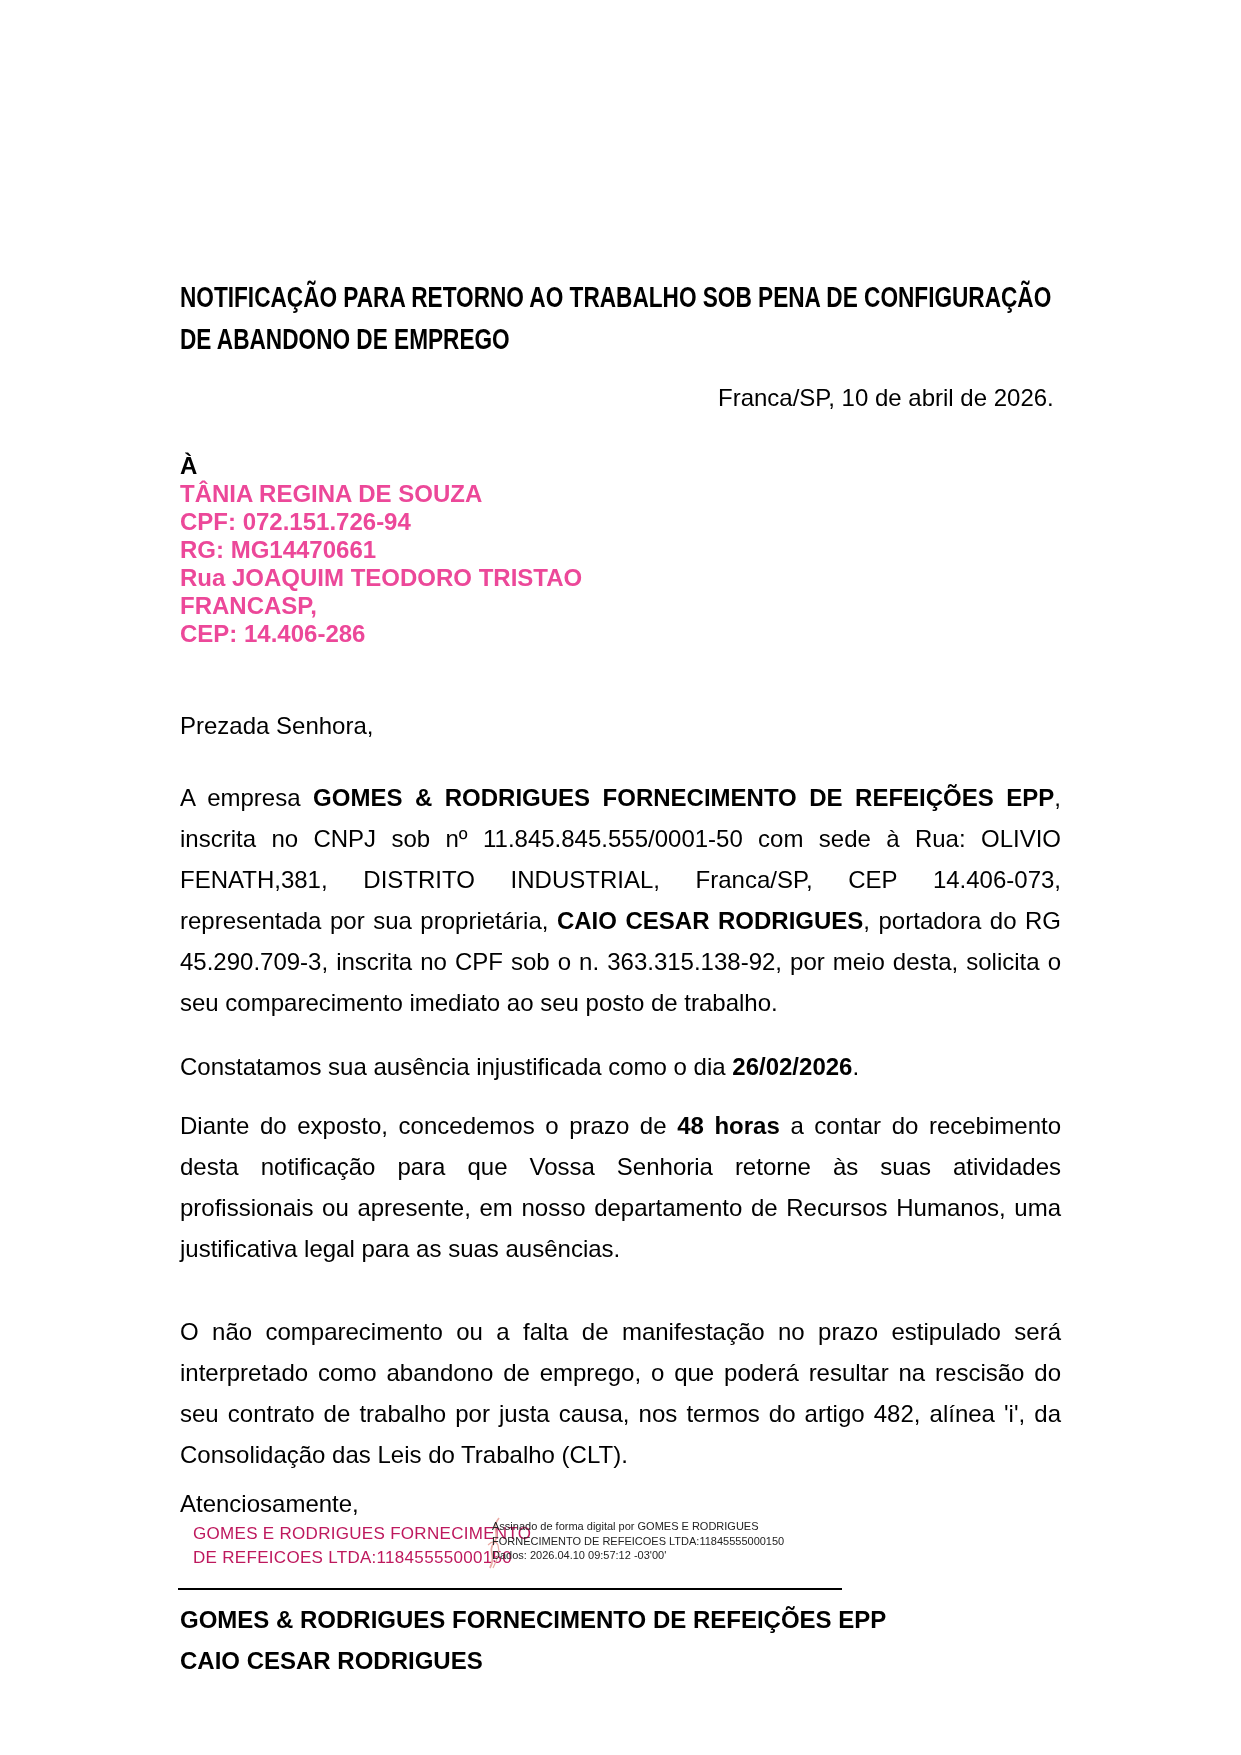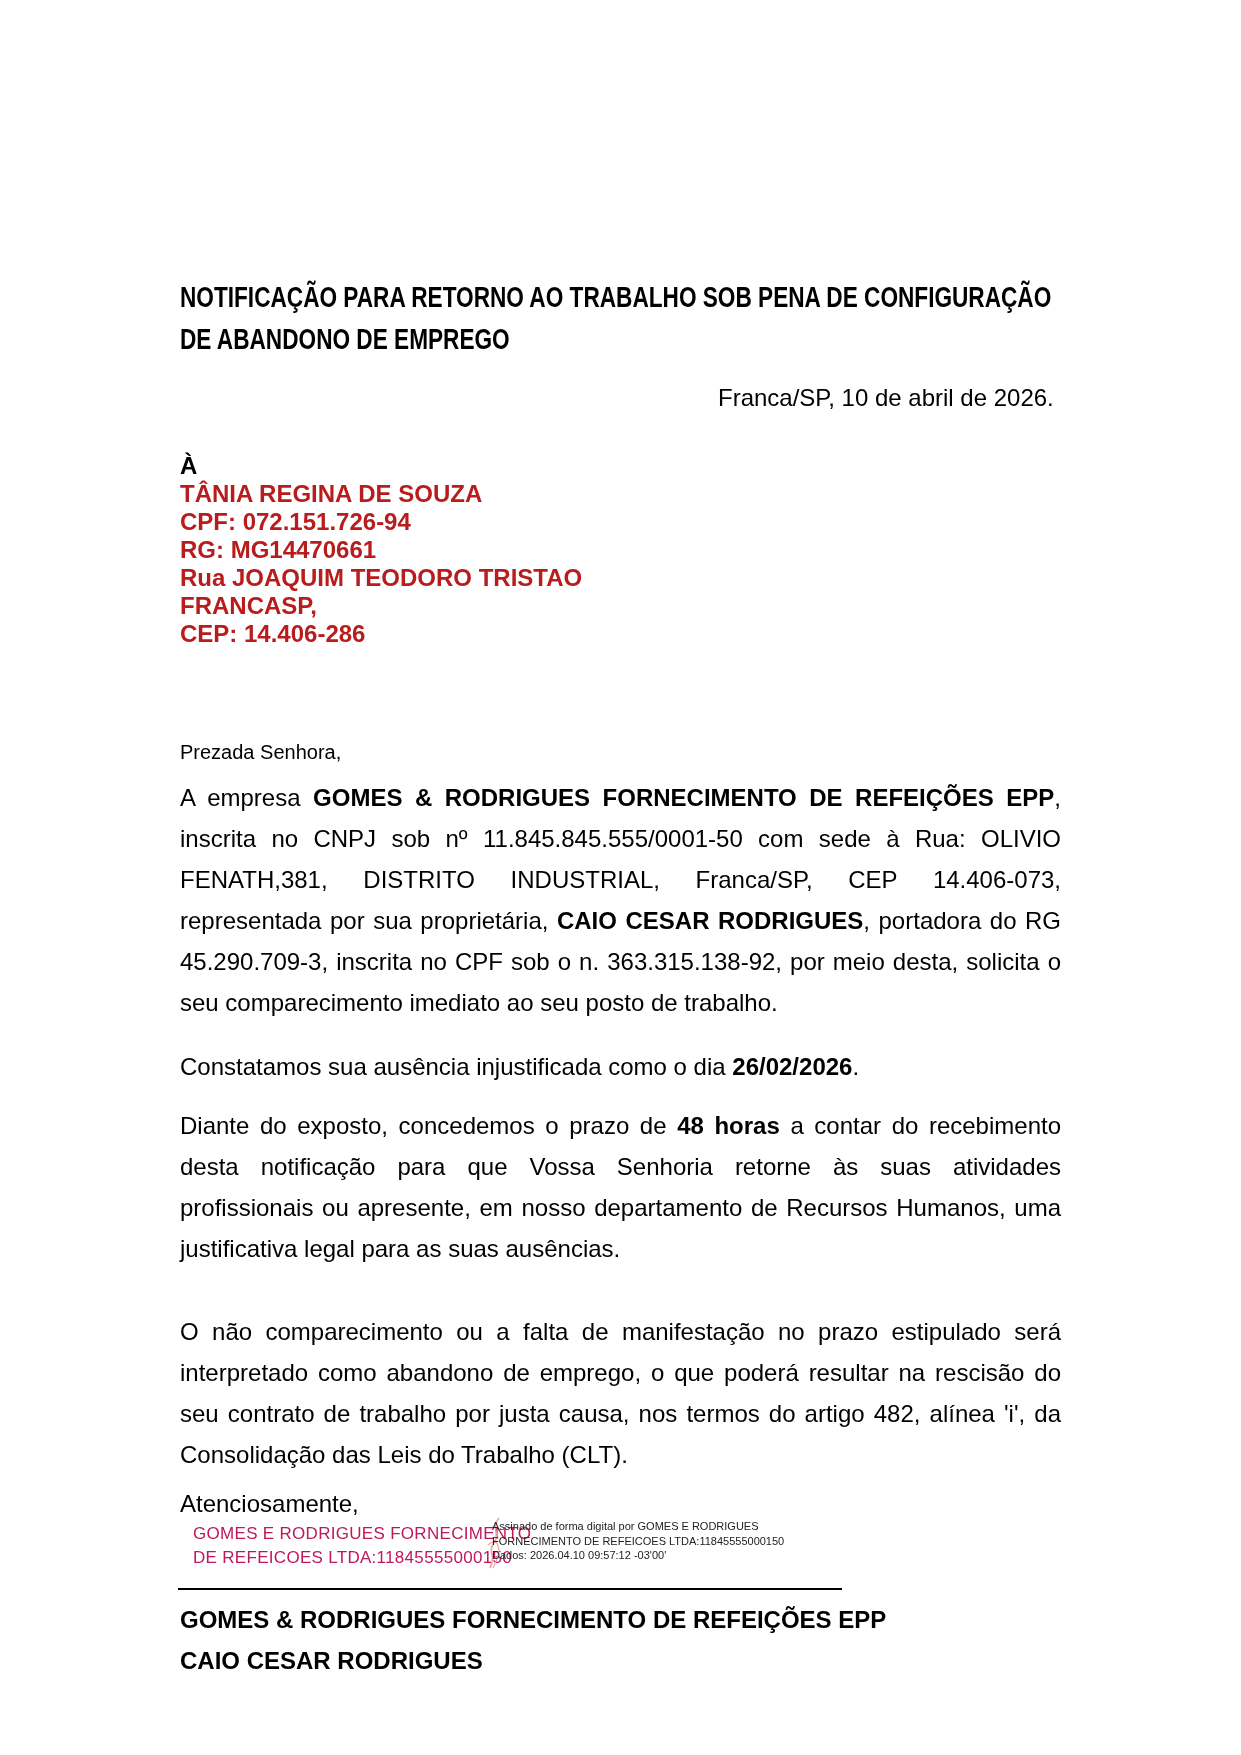--- a/index.html
+++ b/index.html
@@ -39,24 +39,24 @@
   .dateline{
     left:718px; top:384px;
     font-size:24px;
     text-align:right;
   }
 
   .recipient{
     left:180px; top:452px;
     font-size:24px; font-weight:bold; line-height:28px;
   }
-  .recipient .red{ color:#b91c1c; }
+  .recipient .red{ color:#ec4899; }
 
   .salutation{
-    left:180px; top:712px; font-size:20px;margin-top:29px;
+    left:180px; top:712px; font-size:24px;
   }
 
   .para{
     left:180px; width:881px;
     font-size:24px; line-height:41px;
     margin:0;
   }
   .just{ text-align:justify; }
 
   .closing{ left:180px; top:1490px; font-size:24px; }

